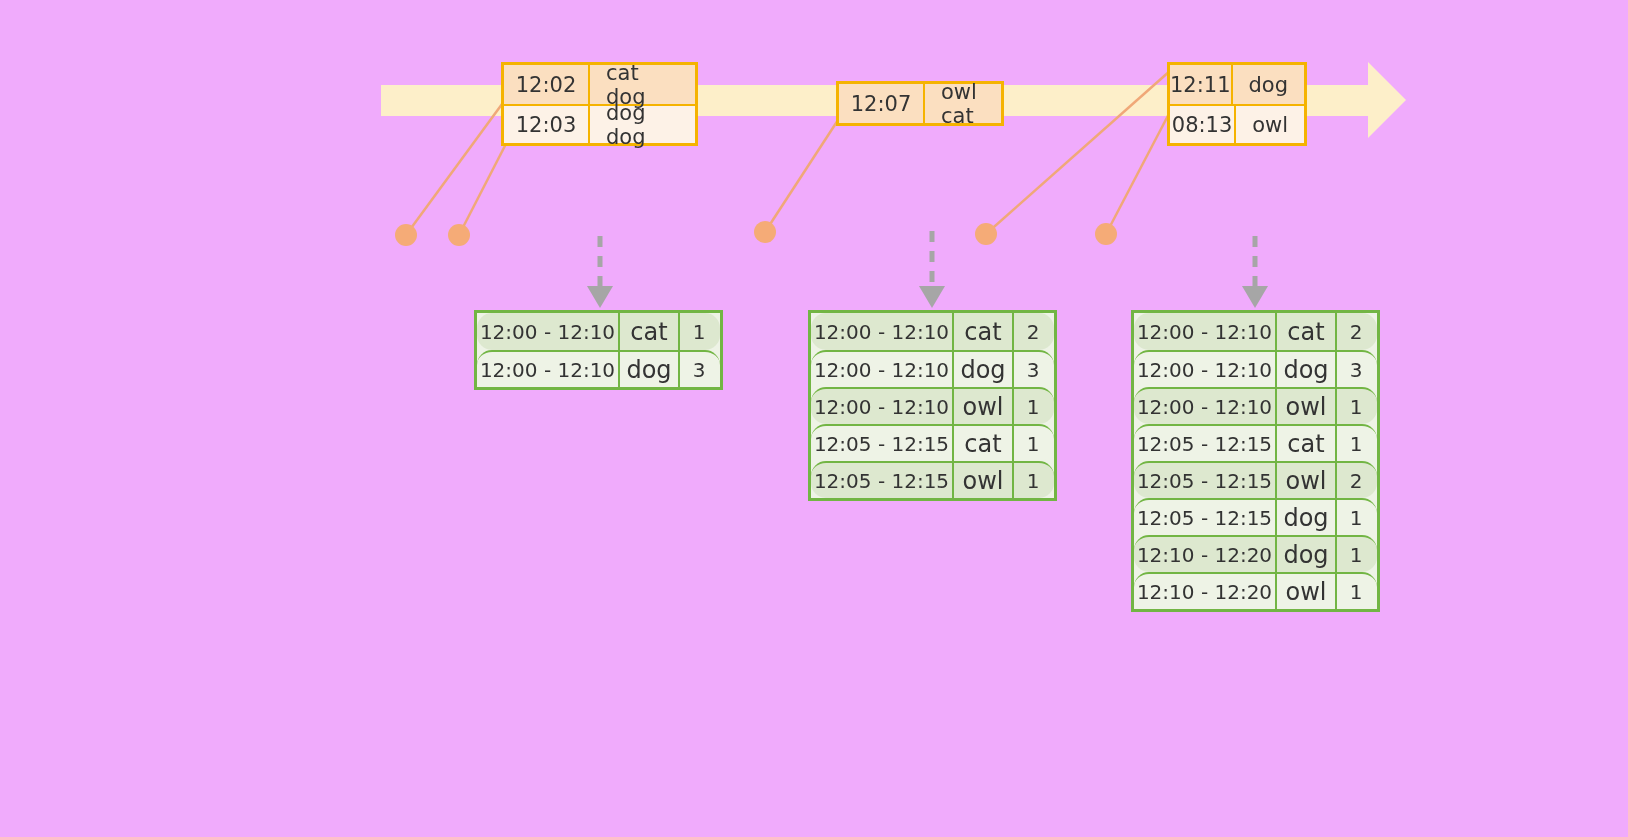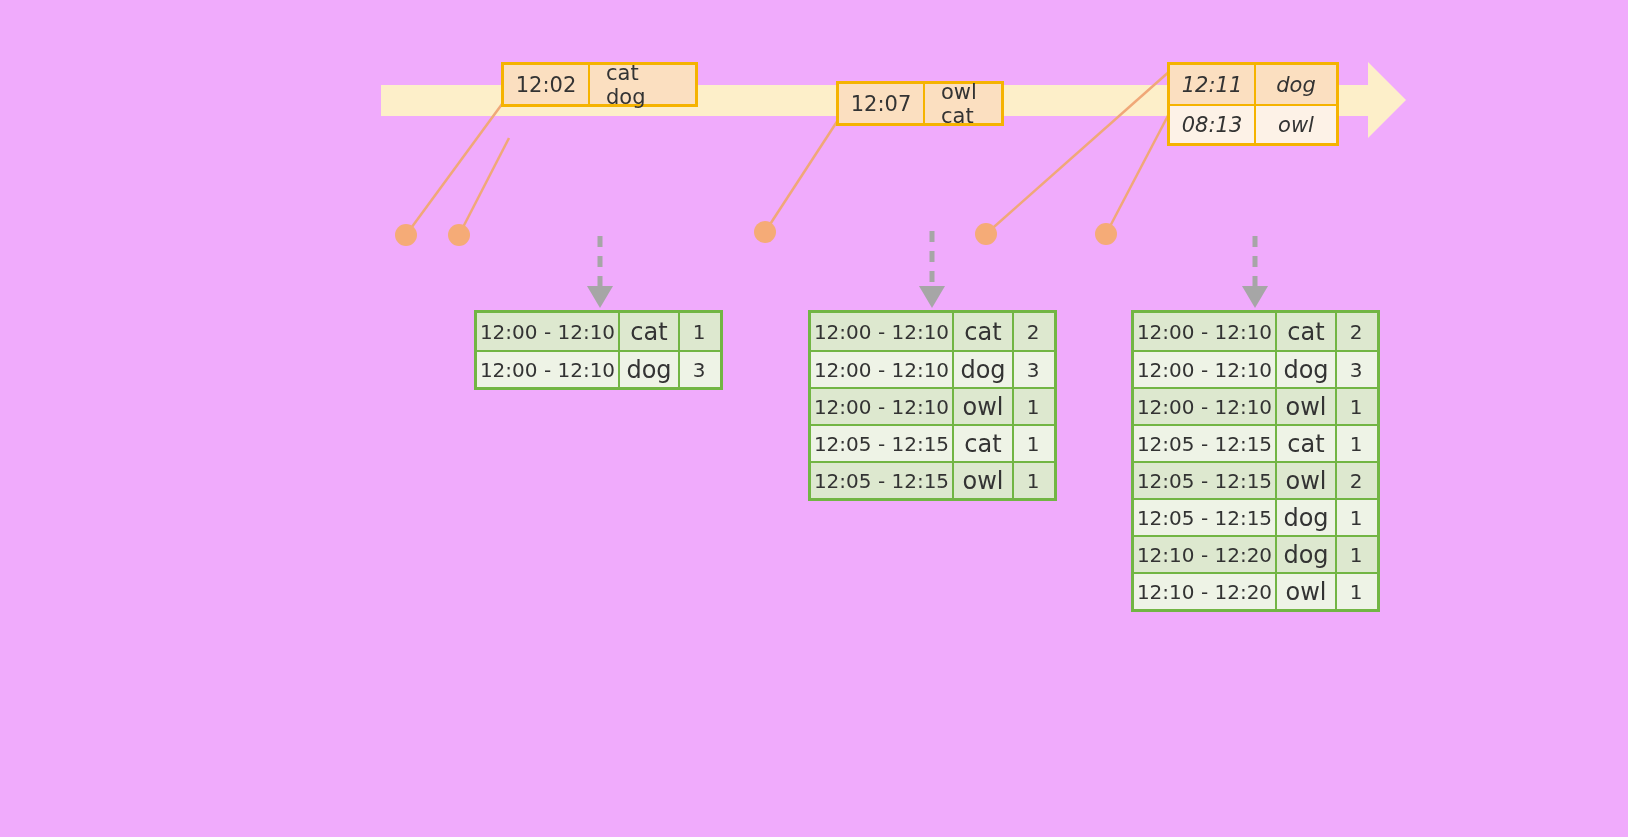--- a/index.html
+++ b/index.html
@@ -76,34 +76,35 @@
     align-items: center;
     justify-content: center;
     font-size: 21px;
     color: #333333;
     box-sizing: border-box;
     padding: 0 16px;
   }
 
   #event-box-1 { left: 501px; top: 62px;  width: 197px; }
   #event-box-2 { left: 836px; top: 81px;  width: 168px; }
-  #event-box-3 { left: 1167px; top: 62px; width: 172px; font-style: italic; }
+  #event-box-3 { left: 1167px; top: 62px; width: 140px; }
 
   
   .result-table {
     position: absolute;
     border: 3px solid #72b544;
     box-sizing: border-box;
     background: #eef3e6;
     z-index: 4;
   }
   .result-row {
     display: flex;
     height: 37px;
     box-sizing: border-box;
+    border-radius: 15px;
   }
   .result-row + .result-row {
     border-top: 2px solid #72b544;
   }
   .result-row.shade-a { background: #dde8cf; }
   .result-row.shade-b { background: #eef3e6; }
   .cell-window {
     display: flex;
     align-items: center;
     justify-content: center;
@@ -180,20 +181,24 @@
         <line x1="1255" y1="236" x2="1255" y2="290" stroke="#a6a6a6" stroke-width="5" stroke-dasharray="11 9"></line>
         <polygon points="1242,286 1268,286 1255,308" fill="#a6a6a6"></polygon>
       </g>
   </svg>
 
   <div class="event-box" id="event-box-1">
     <div class="event-row shade-a">
       <div class="event-time">12:02</div>
       <div class="event-payload">cat dog</div>
     </div>
+    <div class="event-row shade-b">
+      <div class="event-time">12:03</div>
+      <div class="event-payload">dog dog</div>
+    </div>
   </div>
 
   <div class="event-box" id="event-box-2">
     <div class="event-row shade-a">
       <div class="event-time">12:07</div>
       <div class="event-payload">owl cat</div>
     </div>
   </div>
 
   <div class="event-box" id="event-box-3">

